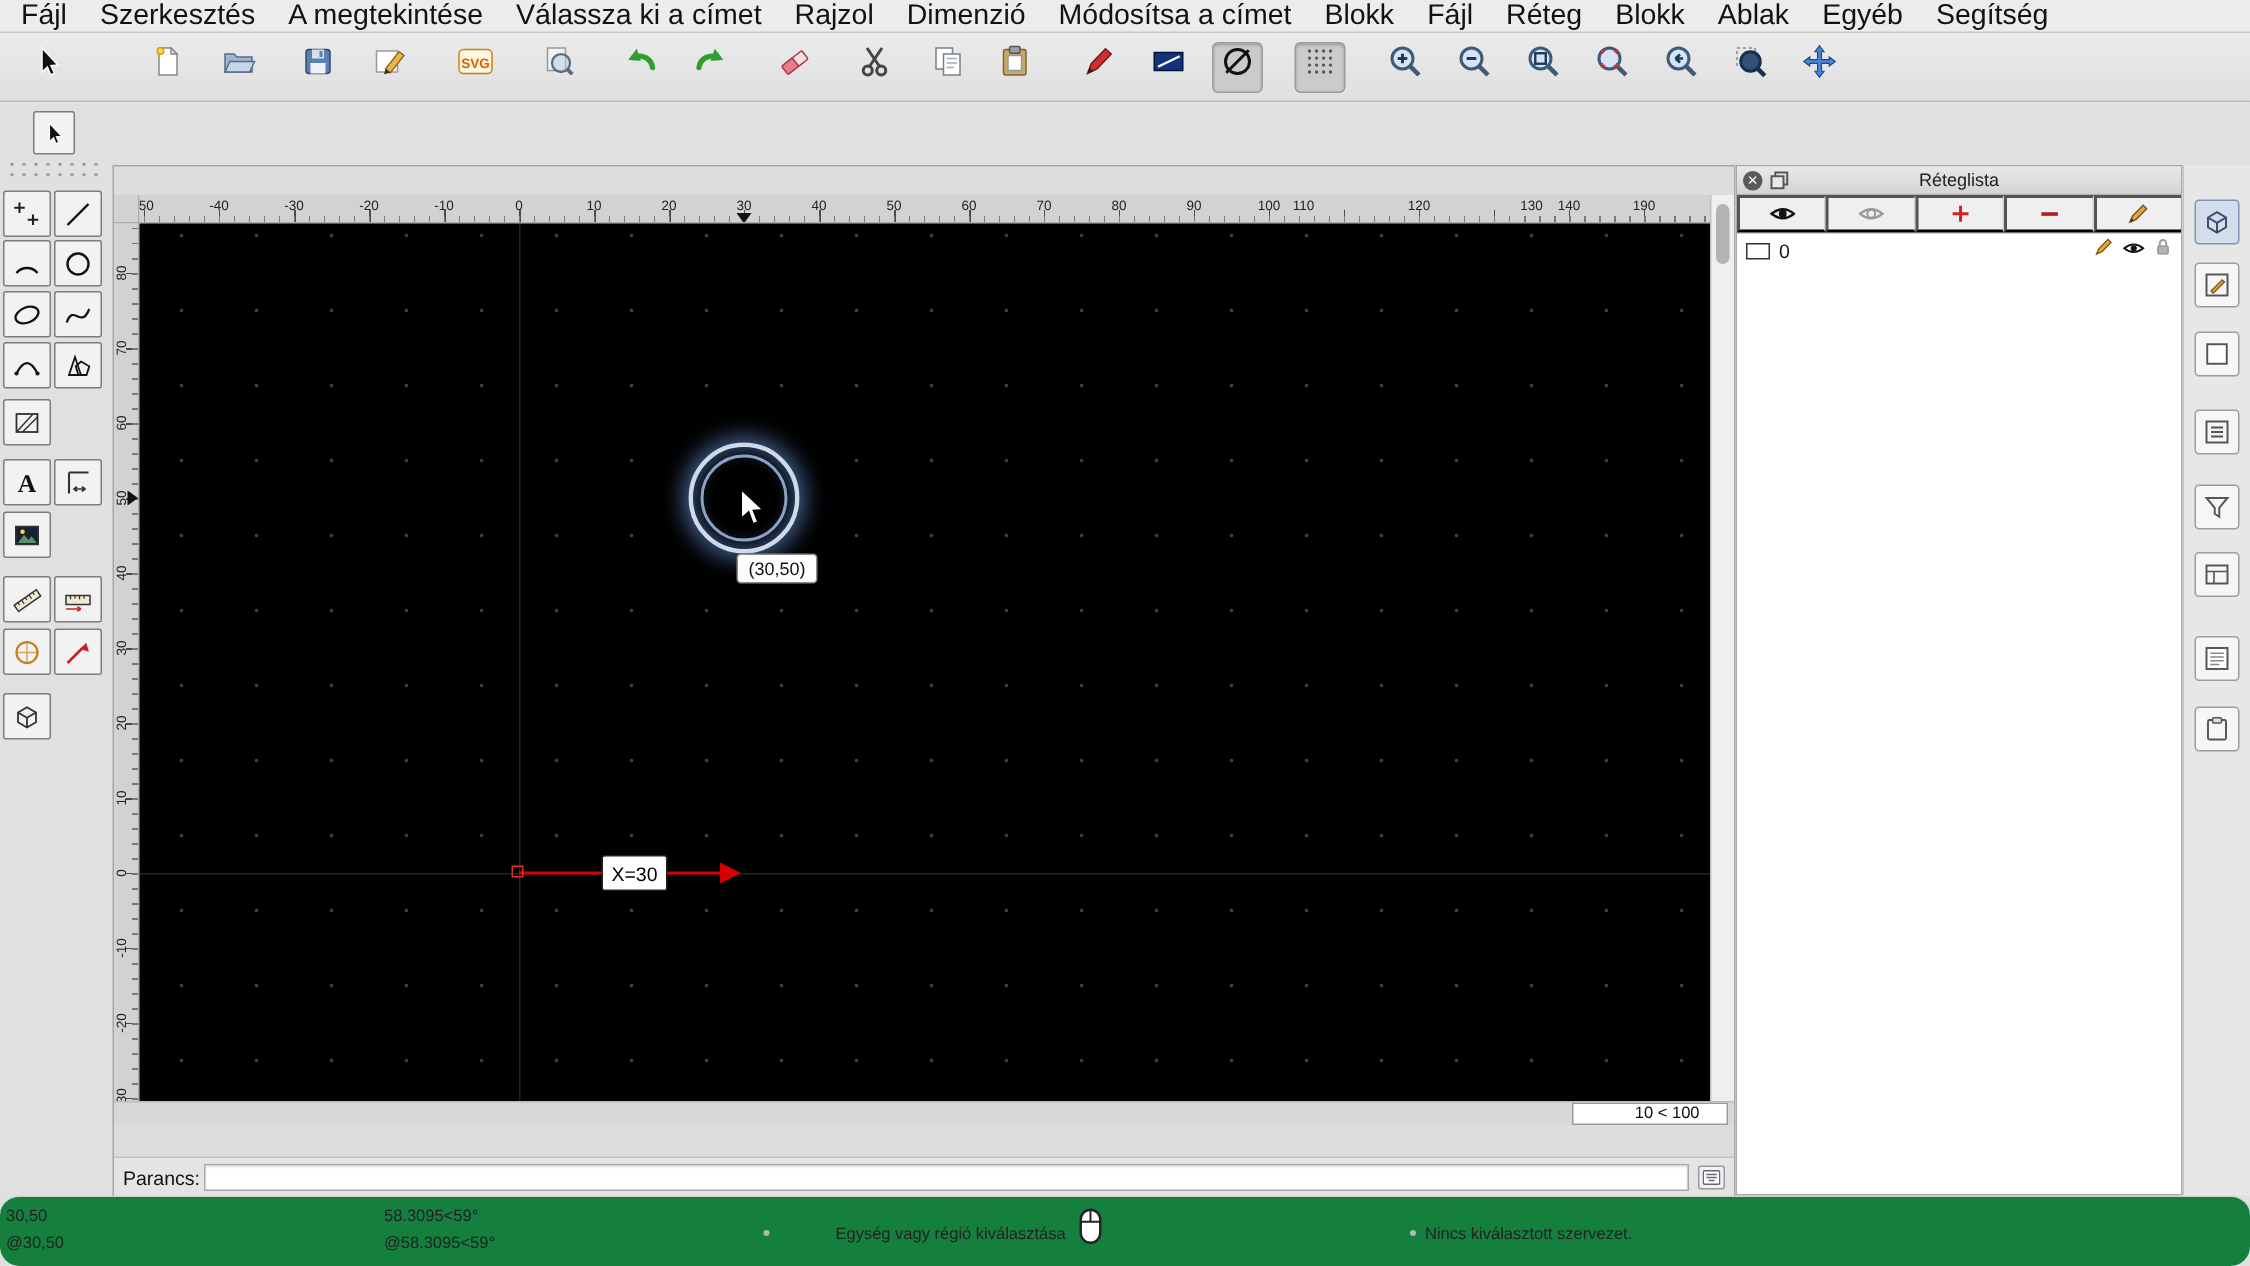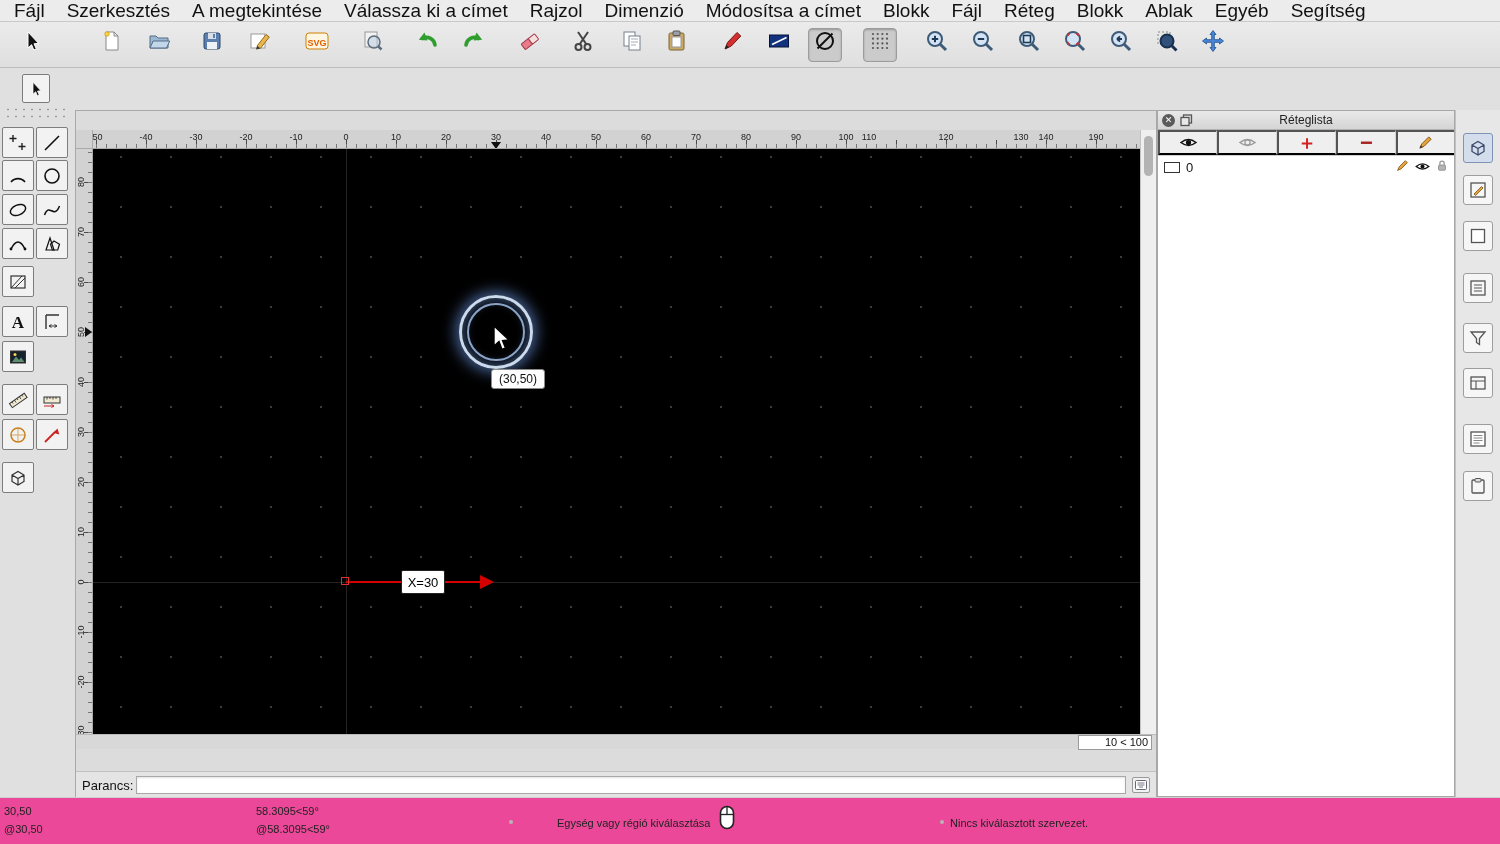--- a/index.html
+++ b/index.html
@@ -34,21 +34,21 @@
   .rlabel{position:absolute;top:2px;transform:translateX(-50%);font-size:9px;color:#222;}
   #vruler{position:absolute;left:0;top:38px;width:17px;height:585px;background:#d2d2d2;border-right:1px solid #aaa;box-sizing:border-box;overflow:hidden;
     background-image:repeating-linear-gradient(180deg,#777 0 1px,transparent 1px 10px),repeating-linear-gradient(180deg,#4a4a4a 0 1px,transparent 1px 50px);
     background-size:4px 100%,8px 100%;background-position:right 3px,right 33px;background-repeat:no-repeat;}
   .rlabelv{position:absolute;left:-4px;width:18px;text-align:center;font-size:9px;color:#222;transform:rotate(-90deg);}
   #canvas{position:absolute;left:17px;top:38px;width:1047px;height:585px;background:#000;overflow:hidden;
     background-image:radial-gradient(#3c3c3c 1px,transparent 1.5px);background-size:50px 50px;background-position:3px 33px;}
   #vscroll{position:absolute;left:1064px;top:19px;width:16px;height:604px;background:#efefef;border-left:1px solid #c2c2c2;box-sizing:border-box;}
   #vscroll-thumb{position:absolute;left:3px;top:6px;width:9px;height:40px;border-radius:5px;background:#b3b3b3;}
   #zoombar{position:absolute;left:0;top:623px;width:1080px;height:15px;background:#d8d8d8;border-top:1px solid #bbb;box-sizing:border-box;}
-  #zoombox{position:absolute;right:4px;top:0px;width:66px;height:13px;background:#fff;border:1px solid #9a9a9a;font-size:11px;color:#111;text-align:right;padding:0 3px;line-height:13px;}
+  #zoombox{position:absolute;right:4px;top:0px;width:66px;height:13px;background:#fff;border:1px solid #9a9a9a;font-size:11px;color:#111;text-align:right;padding:0 18px;line-height:13px;}
   #history{position:absolute;left:0;top:638px;width:1080px;height:22px;background:#fff;border-top:1px solid #c8c8c8;box-sizing:border-box;font-size:13px;line-height:21px;}
   #history .hl{color:#1414c8;font-style:italic;margin-left:6px;}
   #history .hv{color:#1414c8;margin-left:5px;}
   #history-scroll{position:absolute;right:2px;top:2px;width:12px;height:12px;background:#e8e8e8;border:1px solid #bbb;}
   #cmdrow{position:absolute;left:0;top:660px;width:1080px;height:27px;background:#e4e4e4;border-top:1px solid #c0c0c0;box-sizing:border-box;}
   #cmd-label{position:absolute;left:6px;top:6px;font-size:13px;color:#111;}
   #cmd-input{position:absolute;left:60px;top:4px;width:990px;height:18px;border:1px solid #a8a8a8;background:#fff;box-shadow:inset 0 1px 2px rgba(0,0,0,.12);font-size:13px;padding:0 4px;box-sizing:border-box;}
   #cmd-btn{position:absolute;left:1056px;top:5px;width:18px;height:16px;background:#f2f2f2;border:1px solid #999;border-radius:2px;padding:0;display:flex;align-items:center;justify-content:center;}
 
   
@@ -80,21 +80,21 @@
   #lp-row .layer-name{font-size:13px;color:#111;}
   #lp-row .spacer{flex:1;}
   .layer-swatch{width:16px;height:11px;background:#fff;border:1px solid #333;box-sizing:border-box;}
 
   
   #dockstrip{position:absolute;left:1455px;top:110px;width:45px;height:687px;background:#e7e7e7;border-left:1px solid #c2c2c2;box-sizing:border-box;}
   .dock-btn{position:absolute;left:7px;width:30px;height:30px;background:#f6f6f6;border:1px solid #9d9d9d;border-radius:3px;display:flex;align-items:center;justify-content:center;padding:0;box-sizing:border-box;}
   .dock-btn.active{background:#d4ddeb;border-color:#7e93b5;}
 
   
-  #statusbar{position:absolute;left:0;top:797px;width:1500px;height:47px;background:#ec4899;border-top:1px solid #cfcfcf;box-sizing:border-box;font-size:11px;color:#222;}
+  #statusbar{position:absolute;left:0;top:797px;width:1500px;height:47px;background:#15803d;border-top:1px solid #cfcfcf;box-sizing:border-box;font-size:11px;color:#222;border-radius:13px;}
   .sb-dot{position:absolute;width:4px;height:4px;border-radius:50%;background:#b5b5b5;top:22px;}
 </style>
 </head>
 <body>
 
 <div id="app">
 
   <div id="menubar">
     <div class="menu-item">Fájl</div>
       <div class="menu-item">Szerkesztés</div>

